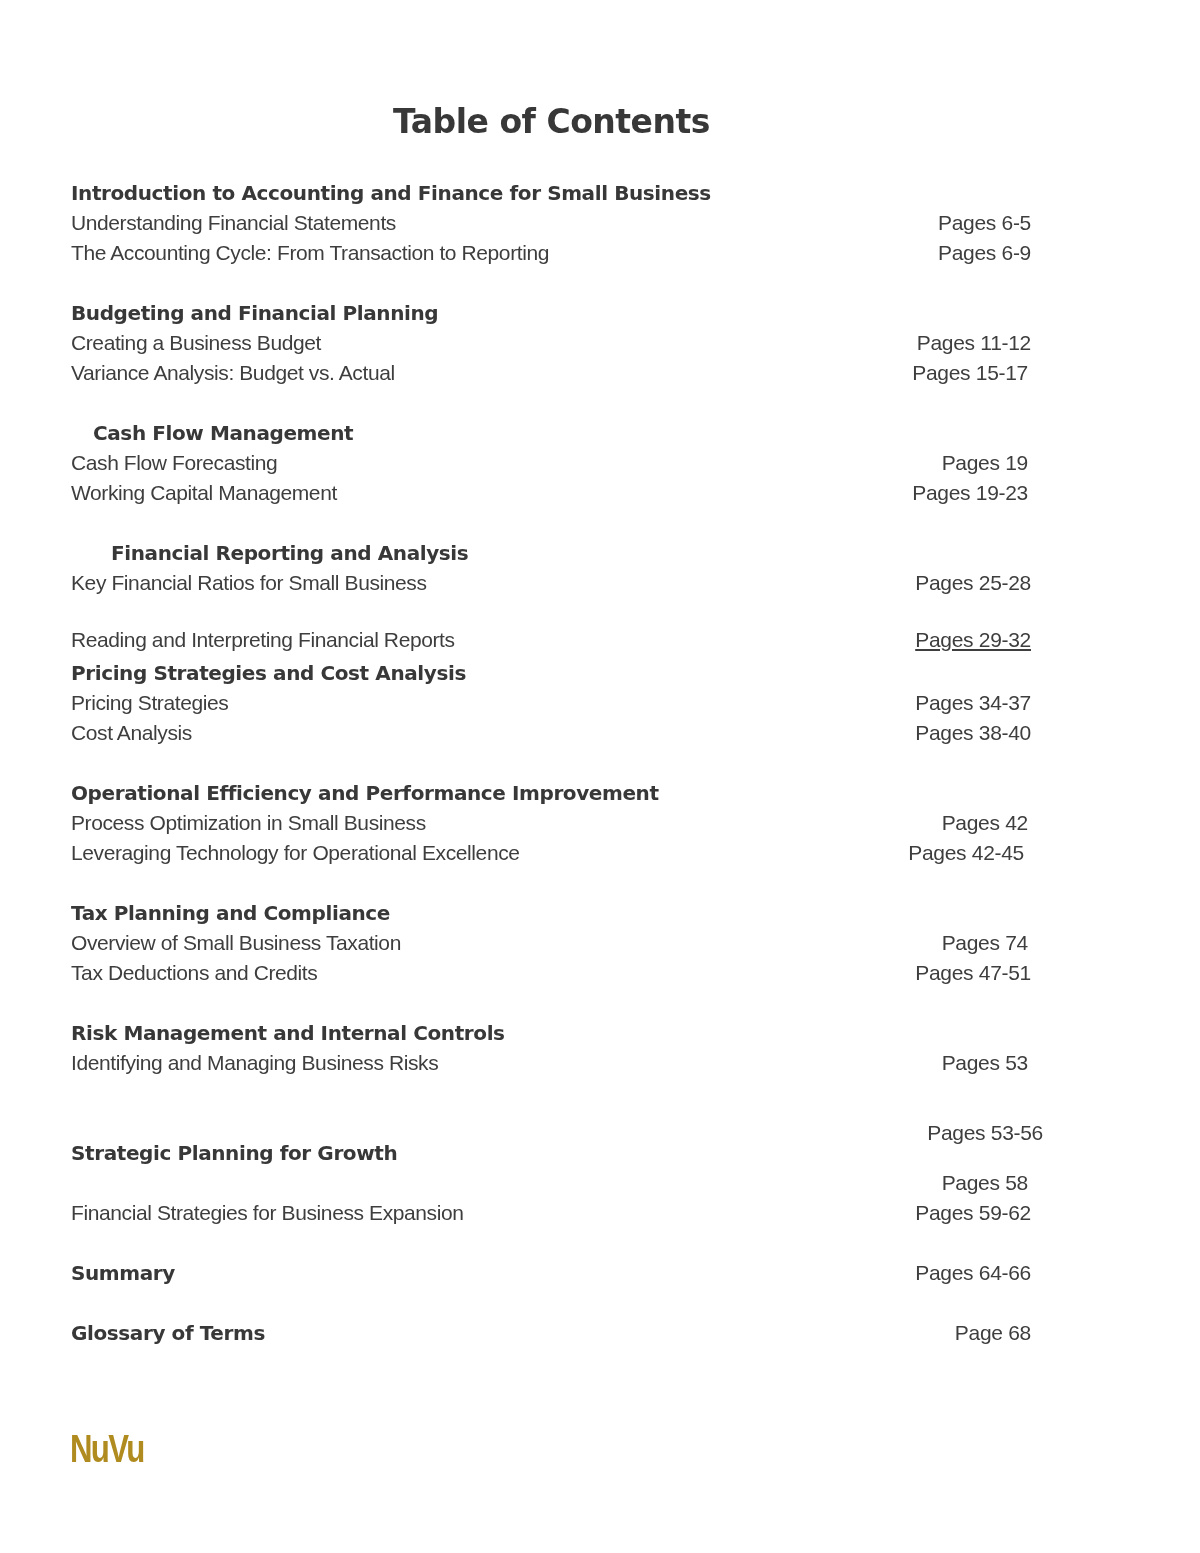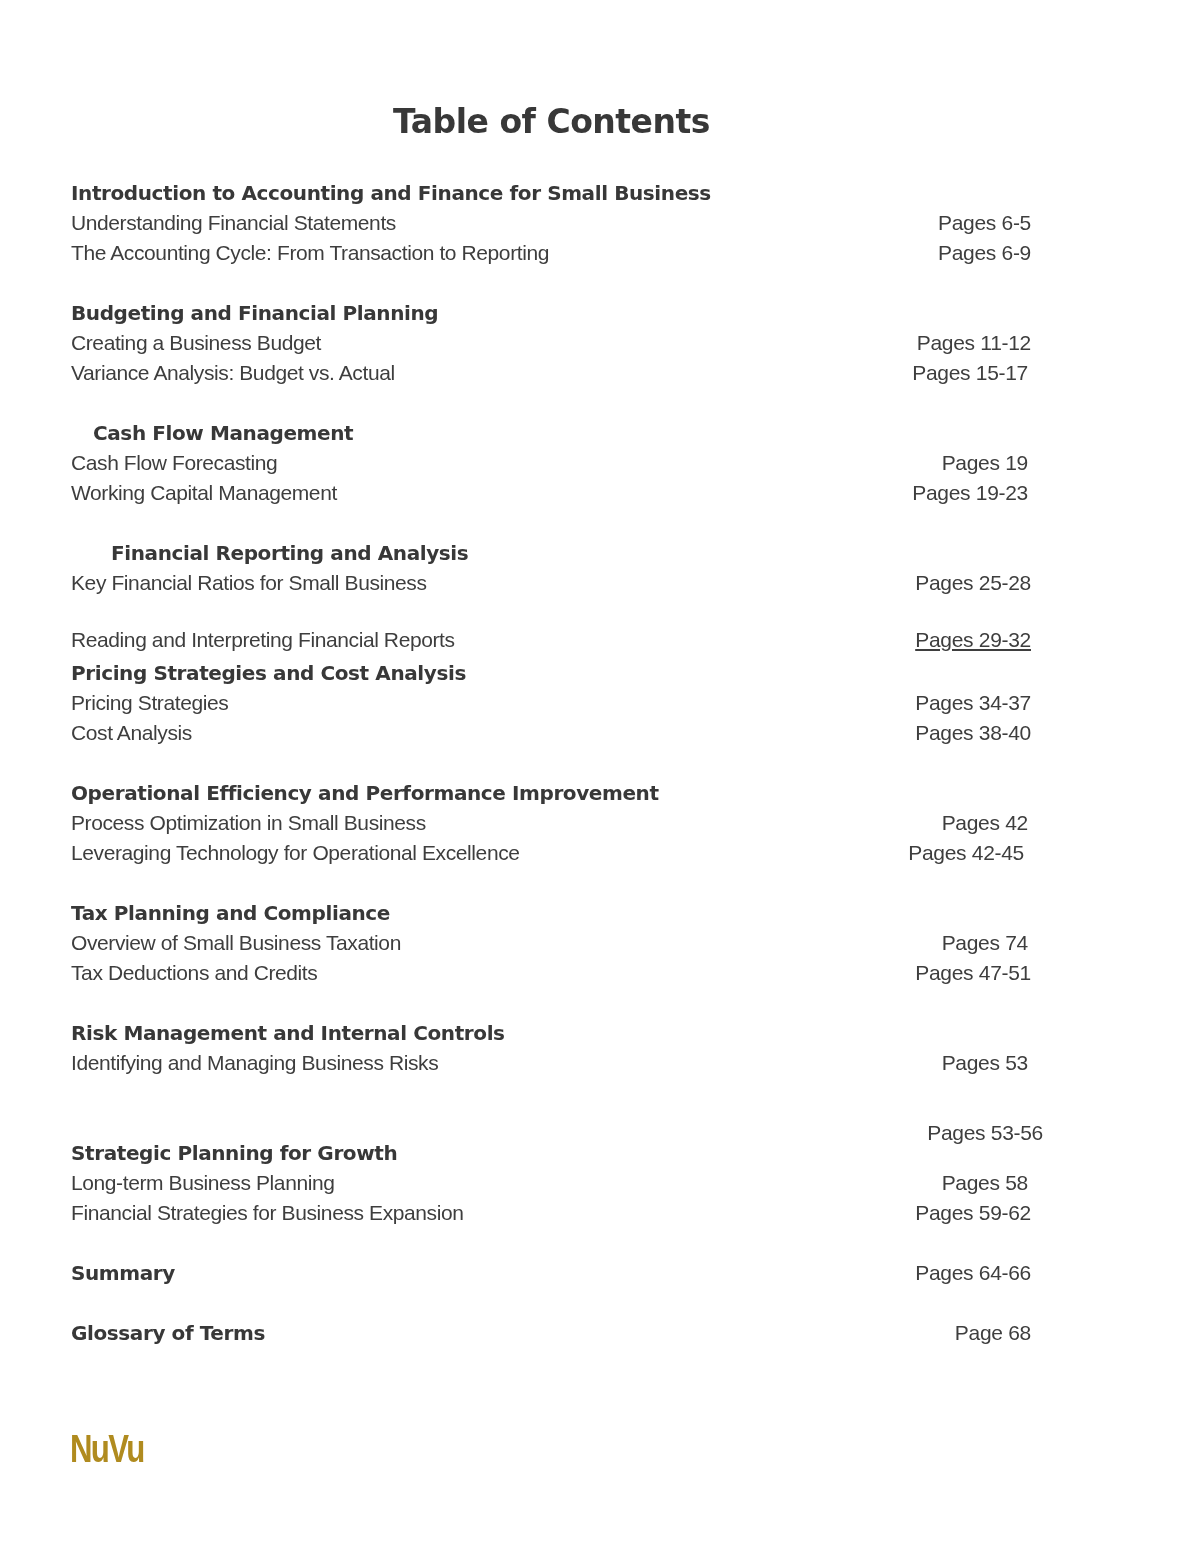--- a/index.html
+++ b/index.html
@@ -119,21 +119,20 @@
       <span class="label">Identifying and Managing Business Risks</span>
       <span class="pages" style="right: 43px;">Pages 53</span>
     </div>
     <div class="row sub" style="top: 1078px; width: 1000px;">
       <span class="pages" style="right: 28px; margin-top: 40px;">Pages 53-56</span>
     </div>
     <div class="row heading" style="top: 1138px; width: 1000px;">
       <span class="label">Strategic Planning for Growth</span>
     </div>
     <div class="row sub" style="top: 1168px; width: 1000px;">
-      <span class="label">Long-term Business Planning</span>
       <span class="pages" style="right: 43px; margin-left: 40px;">Pages 58</span>
     </div>
     <div class="row sub" style="top: 1198px; width: 1000px;">
       <span class="label">Financial Strategies for Business Expansion</span>
       <span class="pages" style="right: 40px;">Pages 59-62</span>
     </div>
     <div class="row heading" style="top: 1258px; width: 1000px;">
       <span class="label">Summary</span>
       <span class="pages" style="right: 40px;">Pages 64-66</span>
     </div>

